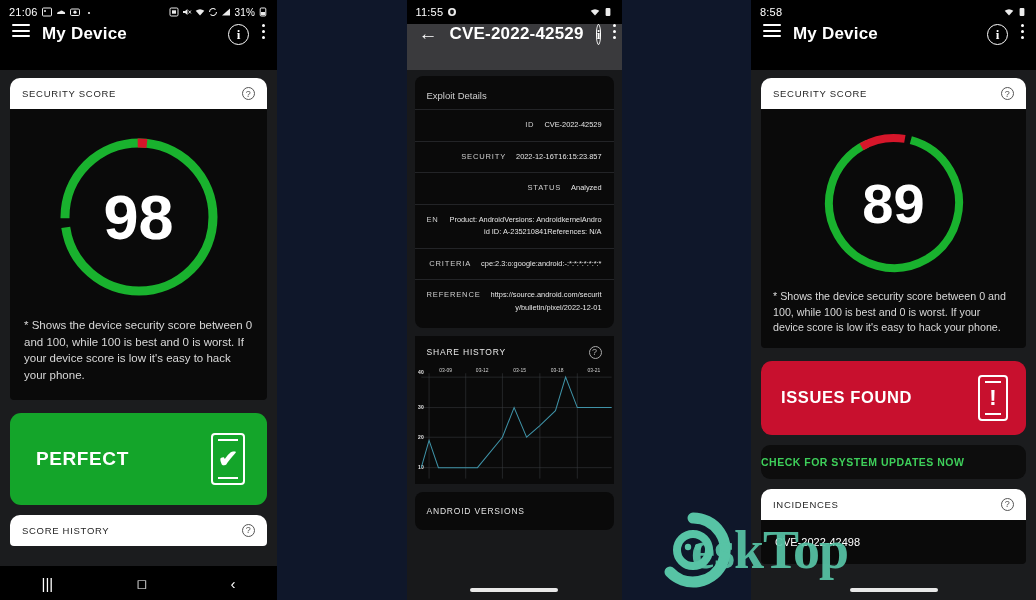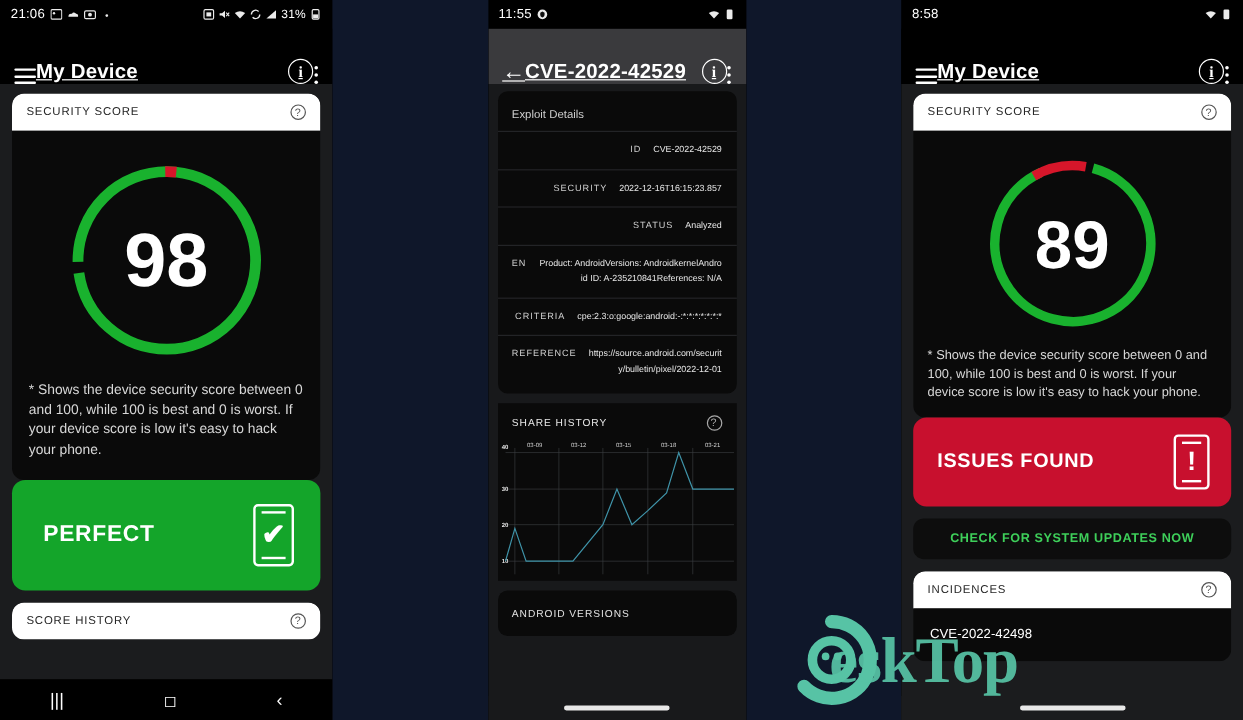--- a/index.html
+++ b/index.html
@@ -47,24 +47,24 @@
     width:10px; height:10px;
     opacity:.92;
   }
   .sb-clock { font-size:11px; color:#fff; }
   .sb-batt { font-size:10px; color:#fff; }
 
   
   .appbar {
     height: 46px;
     display: flex;
-    align-items: flex-end;
+    align-items: flex-start;
     padding: 0 12px;
+    gap: 12px;
     color: #fff;
-    text-decoration: underline;
   }
   .appbar.dark { background: #000; }
   .appbar.grey { background: #3a3a3d; }
   .appbar-title {
     font-size: 17px;
     font-weight: bold;
     flex: 1;
     letter-spacing: .2px;
     white-space: nowrap;
   }
@@ -83,23 +83,23 @@
     font-family:"Liberation Serif", serif;
   }
   .kebab { width:4px; display:flex; flex-direction:column; gap:3px; align-items:center; }
   .kebab i { width:3px; height:3px; border-radius:50%; background:#fff; display:block;}
 
   
   .appbody { background:#1b1c1e; padding: 8px 10px 0; height: calc(600px - 24px - 46px); position:relative; }
   .appbody.p2body { background:#18191b; padding: 6px 8px 0; }
 
   .card {
-    border-radius: 10px;
+    border-radius: 4px;
     overflow: hidden;
-    margin-bottom: 0;
+    margin-bottom: 13px;
   }
   .card-head {
     background:#fff; color:#262626;
     font-size: 9.5px; letter-spacing: .7px;
     padding: 9px 12px;
     display:flex; align-items:center; justify-content:space-between;
     border-radius: 10px 10px 0 0;
   }
   .qmark {
     width:13px;height:13px;border-radius:50%;
@@ -138,21 +138,21 @@
     display:flex; align-items:center; justify-content:center; position:relative; }
   .phone-ico:before, .phone-ico:after{
     content:""; position:absolute; left:5px; right:5px; height:2px; background:#fff;
   }
   .phone-ico:before{ top:4px; }
   .phone-ico:after{ bottom:4px; }
   .phone-ico .glyph { color:#fff; font-size:24px; font-weight:bold; line-height:1; }
 
   .ghostbtn {
     background:#0d0d0d; border-radius:9px;
-    text-align:center; padding: 11px 0;
+    padding: 11px 0;
     color:#3ecf5a; font-size:10.5px; letter-spacing:.5px; font-weight:bold;
     margin-bottom:10px;
   }
 
   
   .detcard { background:#0a0a0a; border-radius:8px; padding: 4px 0 4px; margin-bottom:8px;}
   .detcard .dtitle { color:#cfcfcf; font-size:9.5px; padding:10px 12px 8px; }
   .drow {
     display:flex; justify-content:flex-end; gap:10px;
     padding: 9px 12px;

